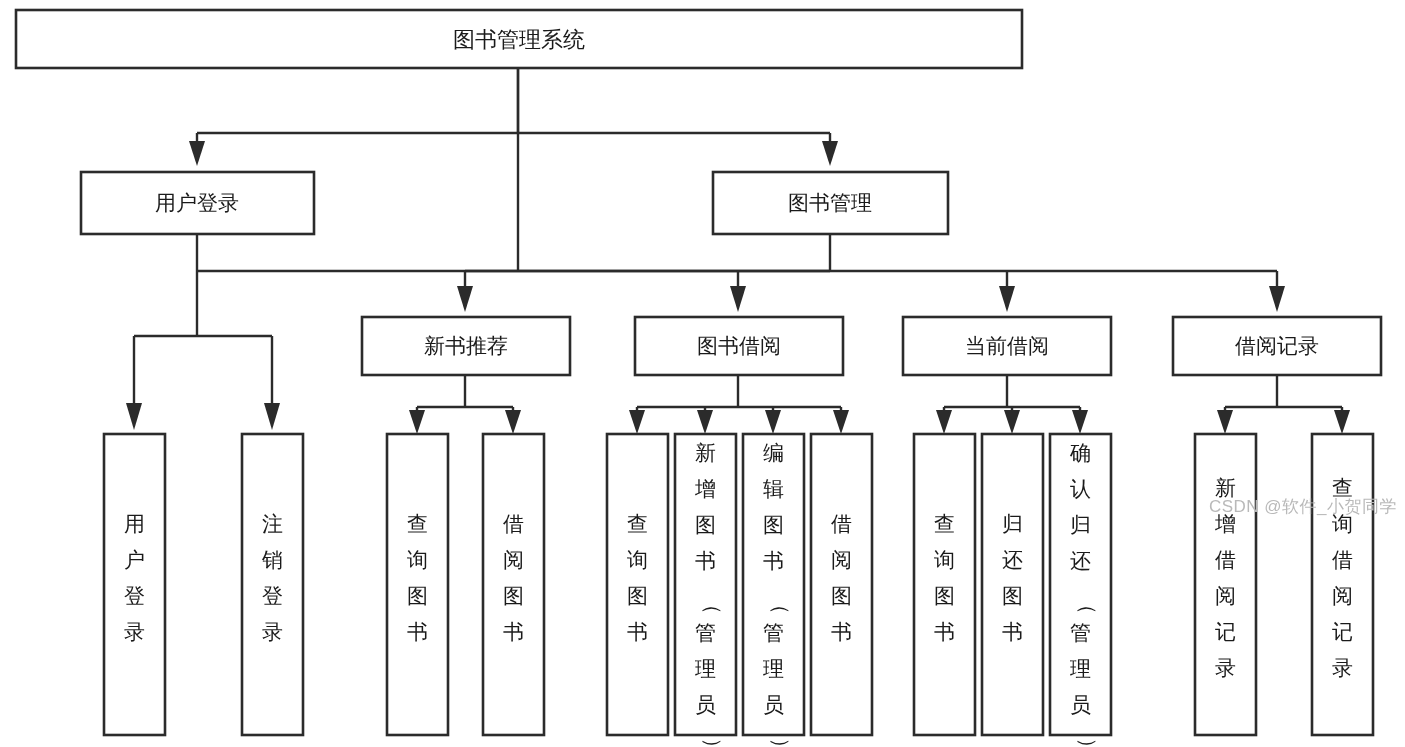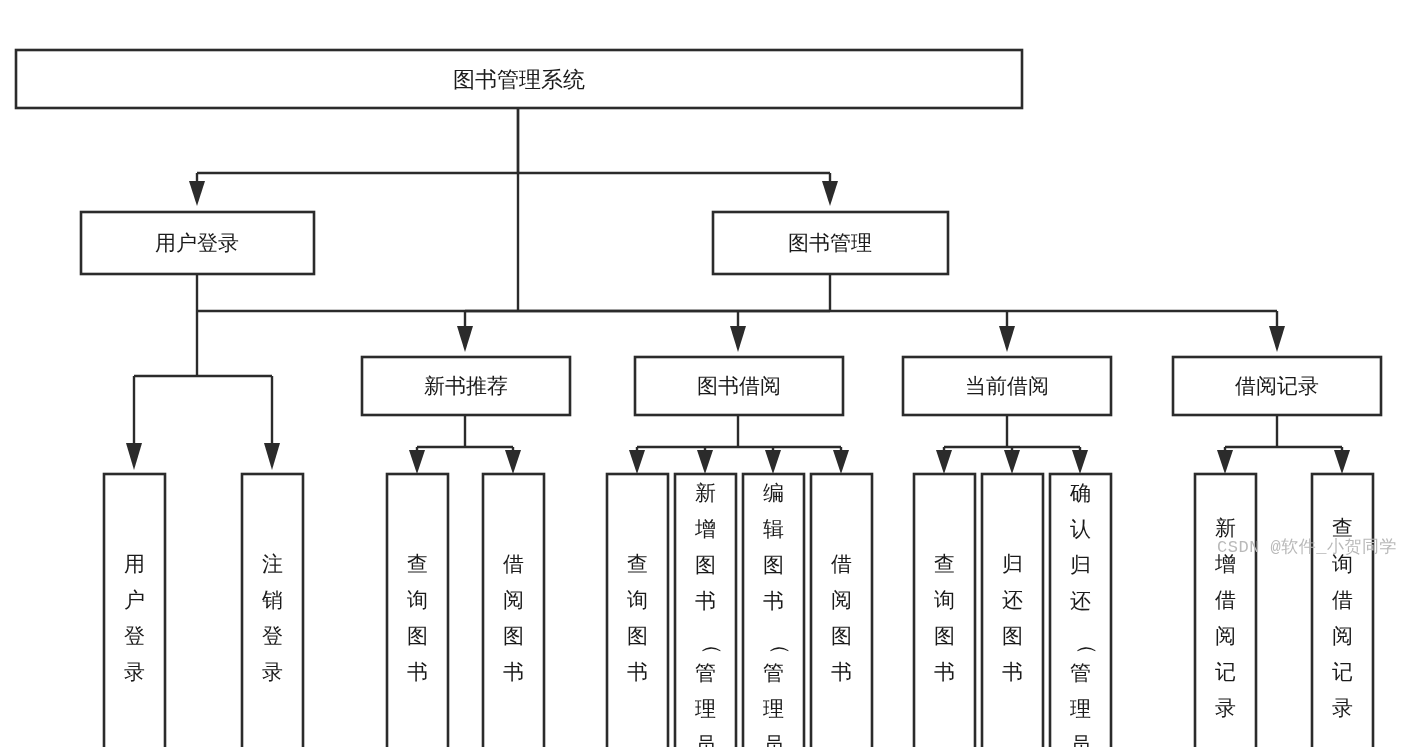--- a/index.html
+++ b/index.html
@@ -13,21 +13,20 @@
     overflow: hidden;
     font-family: "DejaVu Sans", "Liberation Sans", sans-serif;
     position: relative;
   }
   #diagram-root {
     position: absolute;
     left: 0;
     top: 0;
     width: 1405px;
     height: 524px;
-    margin-top: 40px;
   }
   svg#flow {
     display: block;
     width: 1405px;
     height: 747px;
   }
   .node-box {
     fill: #ffffff;
     stroke: #2b2b2b;
     stroke-width: 2.6;
@@ -54,21 +53,21 @@
     fill: none;
   }
   .arrow-head {
     fill: #2b2b2b;
     stroke: none;
   }
   .watermark {
     position: absolute;
     right: 8px;
     bottom: 6px;
-    font-family: Liberation Mono, monospace;
+    font-family: Liberation Sans, sans-serif;
     font-size: 17px;
     color: #b9b9b9;
     letter-spacing: 0.5px;
     white-space: nowrap;
     user-select: none;
   }
 </style>
 </head>
 <body>
 

